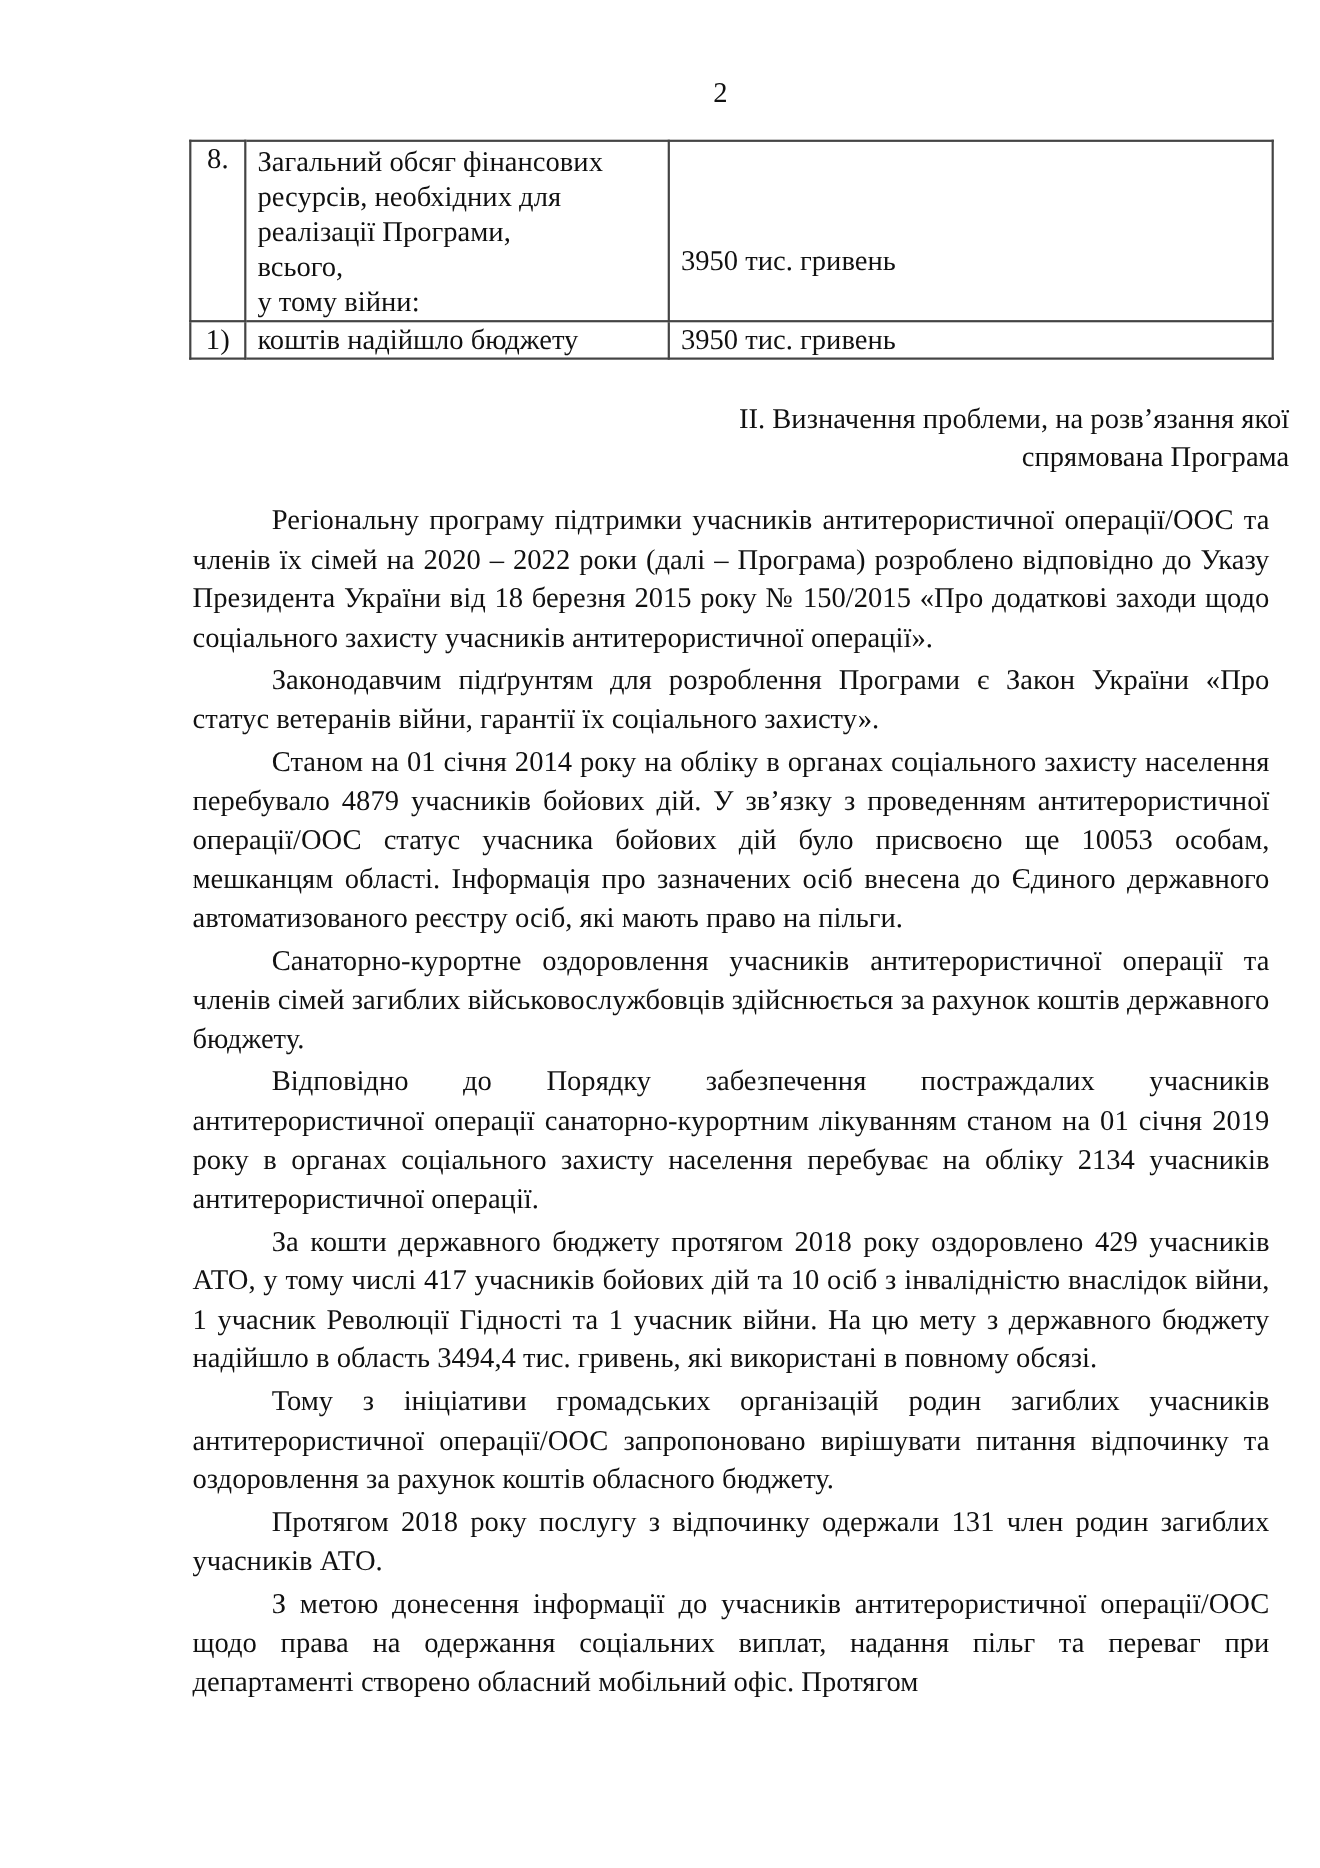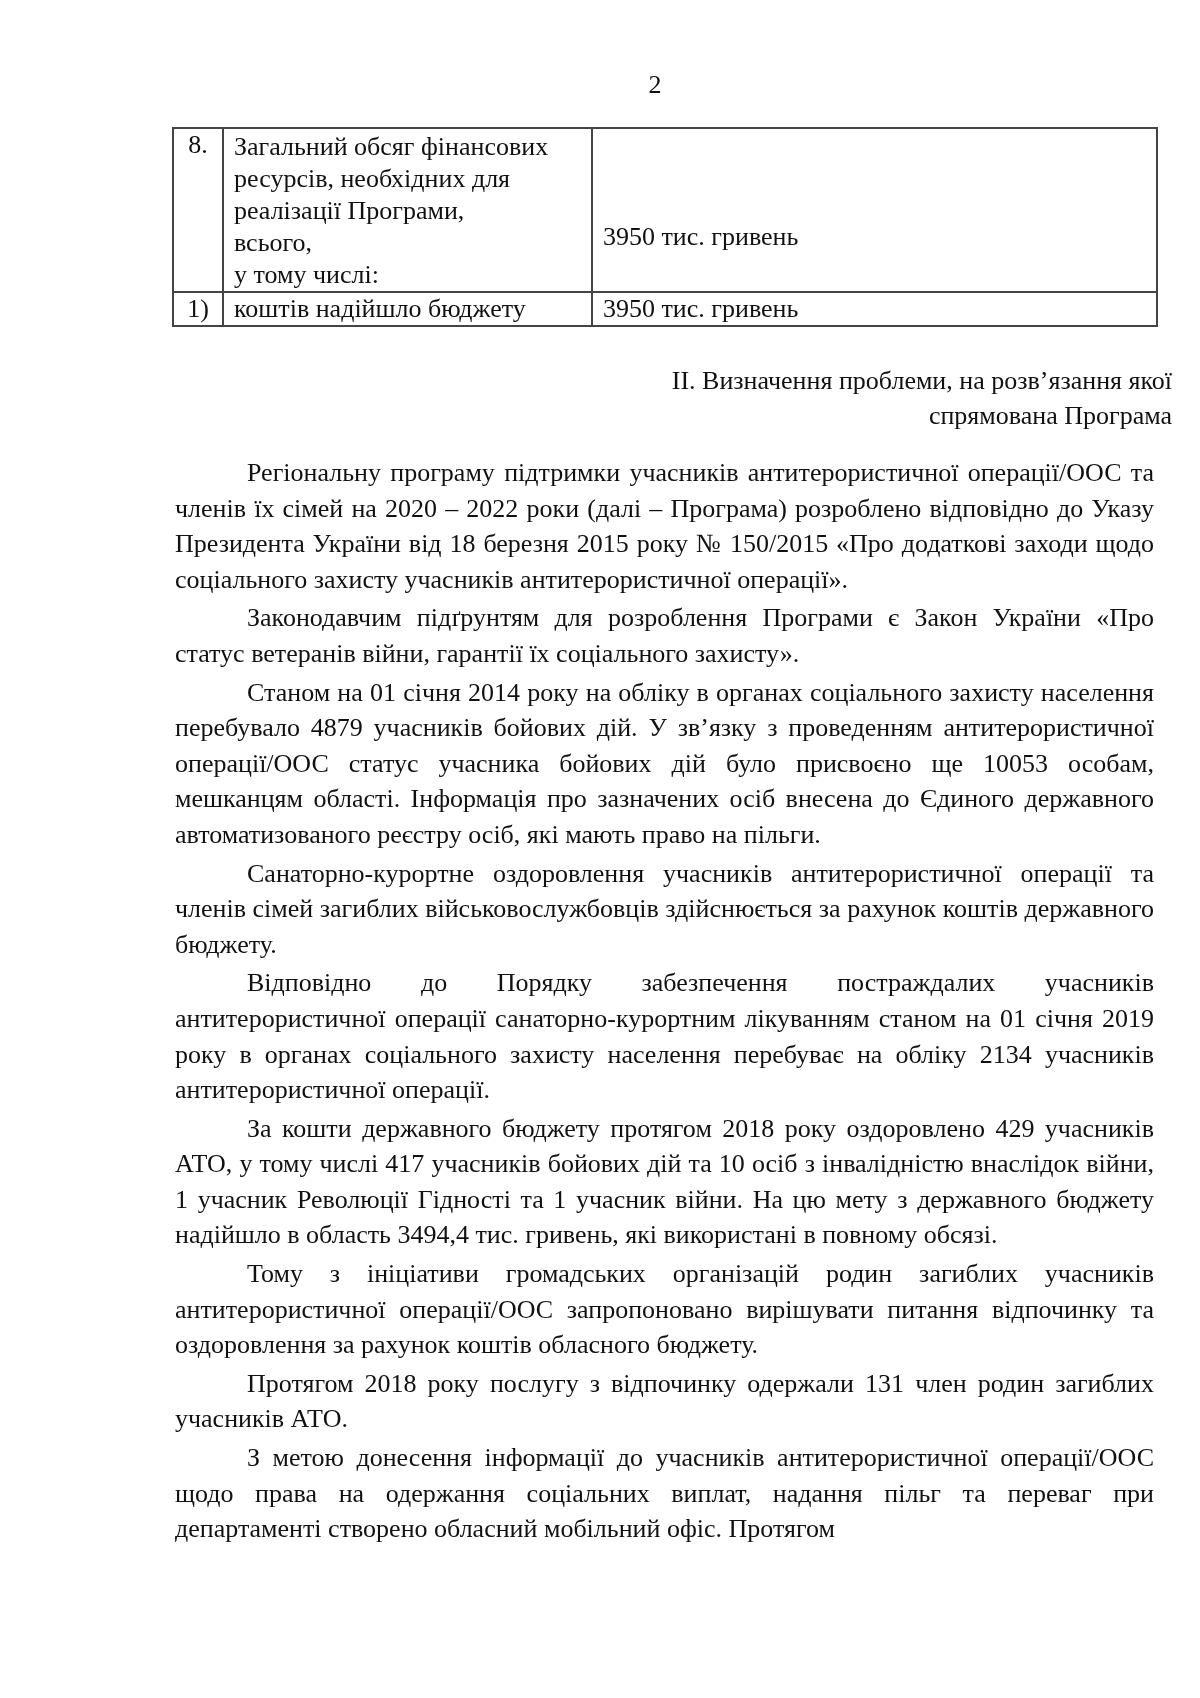--- a/index.html
+++ b/index.html
@@ -9,21 +9,21 @@
   }
   .page-number {
     position: absolute; top: 70px; left: 0; width: 1310px;
     text-align: center; font-size: 26px; line-height: 30px;
   }
   table.info {
     position: absolute; top: 127px; left: 172px; width: 986px;
     border-collapse: collapse; font-size: 26px; line-height: 32px;
   }
   table.info td {
-    border: 2px solid #444; vertical-align: bottom; padding: 0 4px 0 10px;
+    border: 2px solid #444; vertical-align: bottom; padding: 0 20px 0 10px;
   }
   table.info td.num { width: 36px; text-align: center; vertical-align: top; padding: 0 6px 0 6px; }
   table.info td.desc { width: 353px; }
   table.info tr.total td.num { vertical-align: top; }
   table.info tr.total td.desc { vertical-align: top; padding-top: 2px; }
   table.info tr.total td.val { padding-bottom: 38px; }
   table.info tr.sub td { vertical-align: middle; height: 31px; }
   .section-title {
     position: absolute; top: 363px; left: 172px; width: 1000px;
     text-align: right; font-size: 26px; line-height: 35px;
@@ -43,21 +43,21 @@
 
 <table class="info">
   <tbody>
       <tr class="total">
     <td class="num">8.</td>
     <td class="desc">
       <div>Загальний обсяг фінансових</div>
       <div>ресурсів, необхідних для</div>
       <div>реалізації Програми,</div>
       <div>всього,</div>
-      <div>у тому числі:</div>
+      <div>у тому війни:</div>
     </td>
     <td class="val">3950 тис. гривень</td>
   </tr>
   <tr class="sub">
     <td class="num">1)</td>
     <td class="desc">
       <div>коштів надійшло бюджету</div>
     </td>
     <td class="val">3950 тис. гривень</td>
   </tr>

